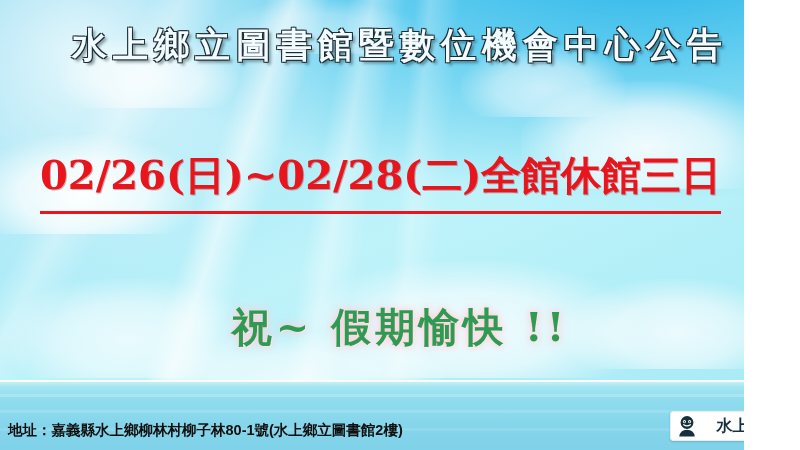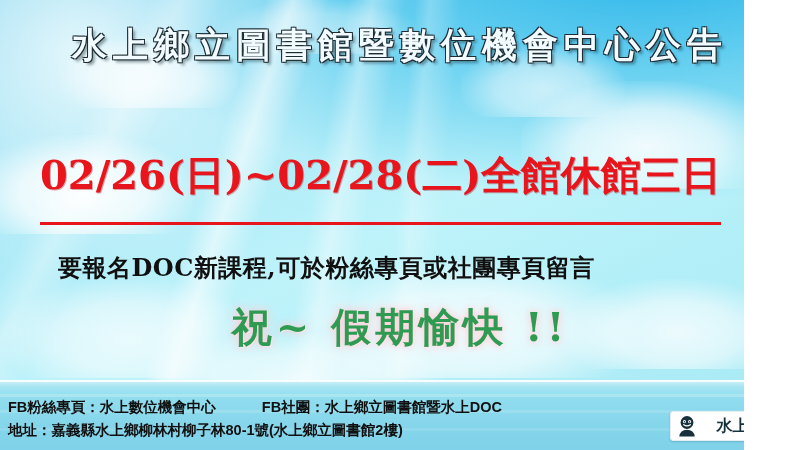--- a/index.html
+++ b/index.html
@@ -125,21 +125,21 @@
   .line-headline {
     position: absolute;
     top: 148px;
     left: 40px;
     font-family: "DejaVu Serif", "Liberation Serif", serif;
     font-size: 40px;
     font-weight: 700;
     color: #e8161c;
     letter-spacing: 0px;
     white-space: nowrap;
-    padding-bottom: 19px;
+    padding-bottom: 8px;
     border-bottom: 3px solid #e8161c;
     text-shadow: 1px 1px 0 rgba(160,10,14,0.35);
   }
 
   .body-line {
     position: absolute;
     left: 58px;
     font-family: "DejaVu Serif", "Liberation Serif", serif;
     font-size: 24px;
     font-weight: 700;
@@ -236,30 +236,24 @@
   </div>
 
   <div class="content">
 
     <div class="title">水上鄉立圖書館暨數位機會中心公告</div>
 
 
     <div class="line-headline">02/26(日)~02/28(二)全館休館三日</div>
 
 
-    <div class="body-line l2">要報名DOC新課程,可於粉絲專頁或社團專頁留言</div>
 
     <div class="greeting">祝~ 假期愉快 !!</div>
 
     <div class="footer">
-      <div class="footer-row">
-        <span>FB粉絲專頁：水上數位機會中心</span>
-        <span class="footer-gap"></span>
-        <span>FB社團：水上鄉立圖書館暨水上DOC</span>
-      </div>
       <div class="footer-row">
         <span>地址：嘉義縣水上鄉柳林村柳子林80-1號(水上鄉立圖書館2樓)</span>
       </div>
     </div>
 
     <div class="logo">
       <svg class="logo-mark" viewBox="0 0 24 24">
         <circle cx="12" cy="8.2" r="7" fill="#16313c"></circle>
         <circle cx="9.2" cy="7.2" r="1.7" fill="#ffffff"></circle>
         <circle cx="14.8" cy="7.2" r="1.7" fill="#ffffff"></circle>

